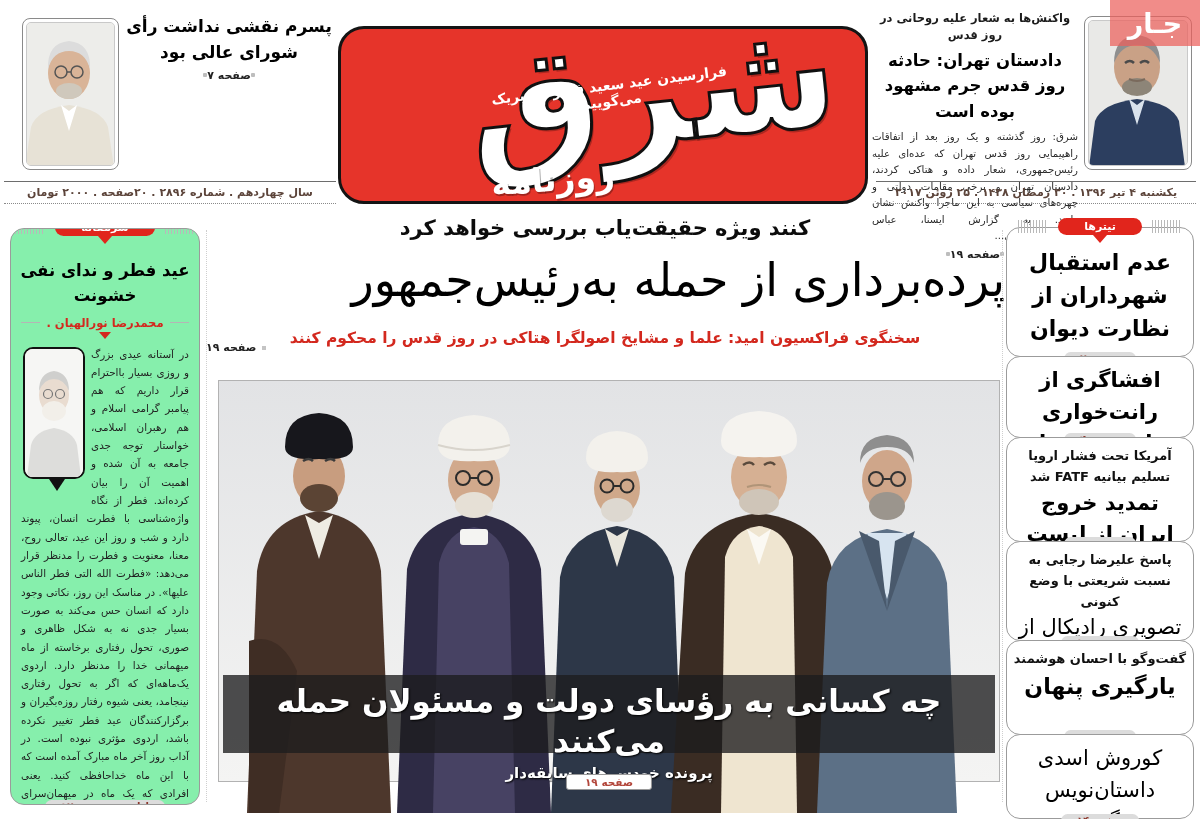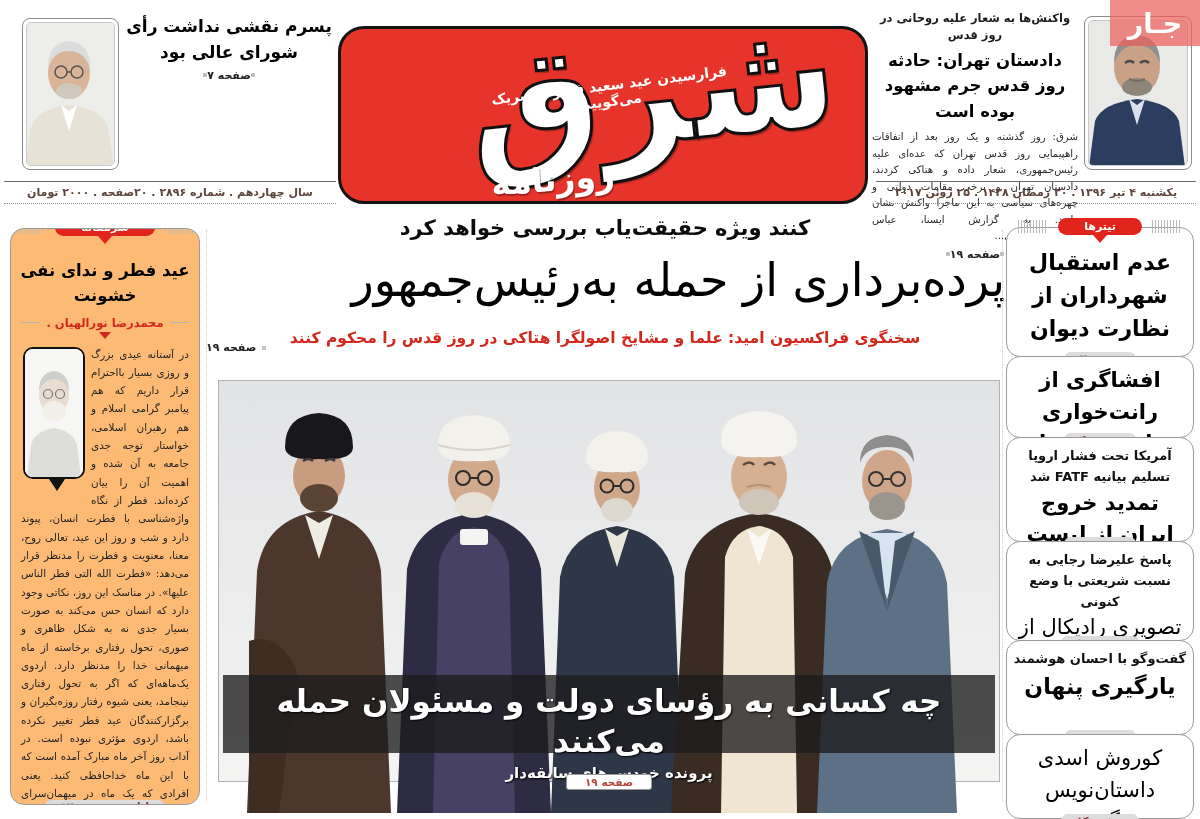--- a/index.html
+++ b/index.html
@@ -52,21 +52,21 @@
                  font-size:21px; font-weight:bold; color:#0c0c0c; }
   .main-headline { position:absolute; left:205px; top:243px; width:800px; text-align:right;
                    font-size:46px; font-weight:normal; color:#000; letter-spacing:-1px; line-height:1.65; }
   .main-subhead { position:absolute; left:210px; top:329px; width:790px; text-align:center;
                   font-size:15.5px; font-weight:bold; color:#d3281e; }
   .main-pageref { position:absolute; left:206px; top:341px; display:flex; gap:6px; align-items:center; }
   .main-pageref .dot { width:4px; height:4px; background:#c4c4c4; }
   .main-pageref span.t { font-size:11px; font-weight:bold; color:#222; }
 
   
-  .side-box { position:absolute; border:1px solid #9b9b9b; border-radius:14px; background:#fdba74; }
+  .side-box { position:absolute; border:1px solid #9b9b9b; border-radius:14px; background:#86efac; }
   .badge-row { position:absolute; top:-10px; left:0; right:0; display:flex; justify-content:center; align-items:center; gap:10px; }
   .barcode { width:30px; height:13px;
              background:repeating-linear-gradient(90deg,#b9b9b9 0 1px,transparent 1px 3px); }
   .pill-red { background:#e1251c; color:#fff; border-radius:9px; padding:2px 26px; font-size:11px; font-weight:bold; }
   .tri-red { position:absolute; top:9px; left:50%; transform:translateX(-50%);
              width:0; height:0; border-left:7px solid transparent; border-right:7px solid transparent; border-top:8px solid #e1251c; }
   .pill-grey { position:absolute; bottom:-9px; left:50%; transform:translateX(-50%);
                background:#dcdcdc; border-radius:9px; padding:1px 16px; font-size:10px; font-weight:bold;
                color:#8c362b; white-space:nowrap; }
 

